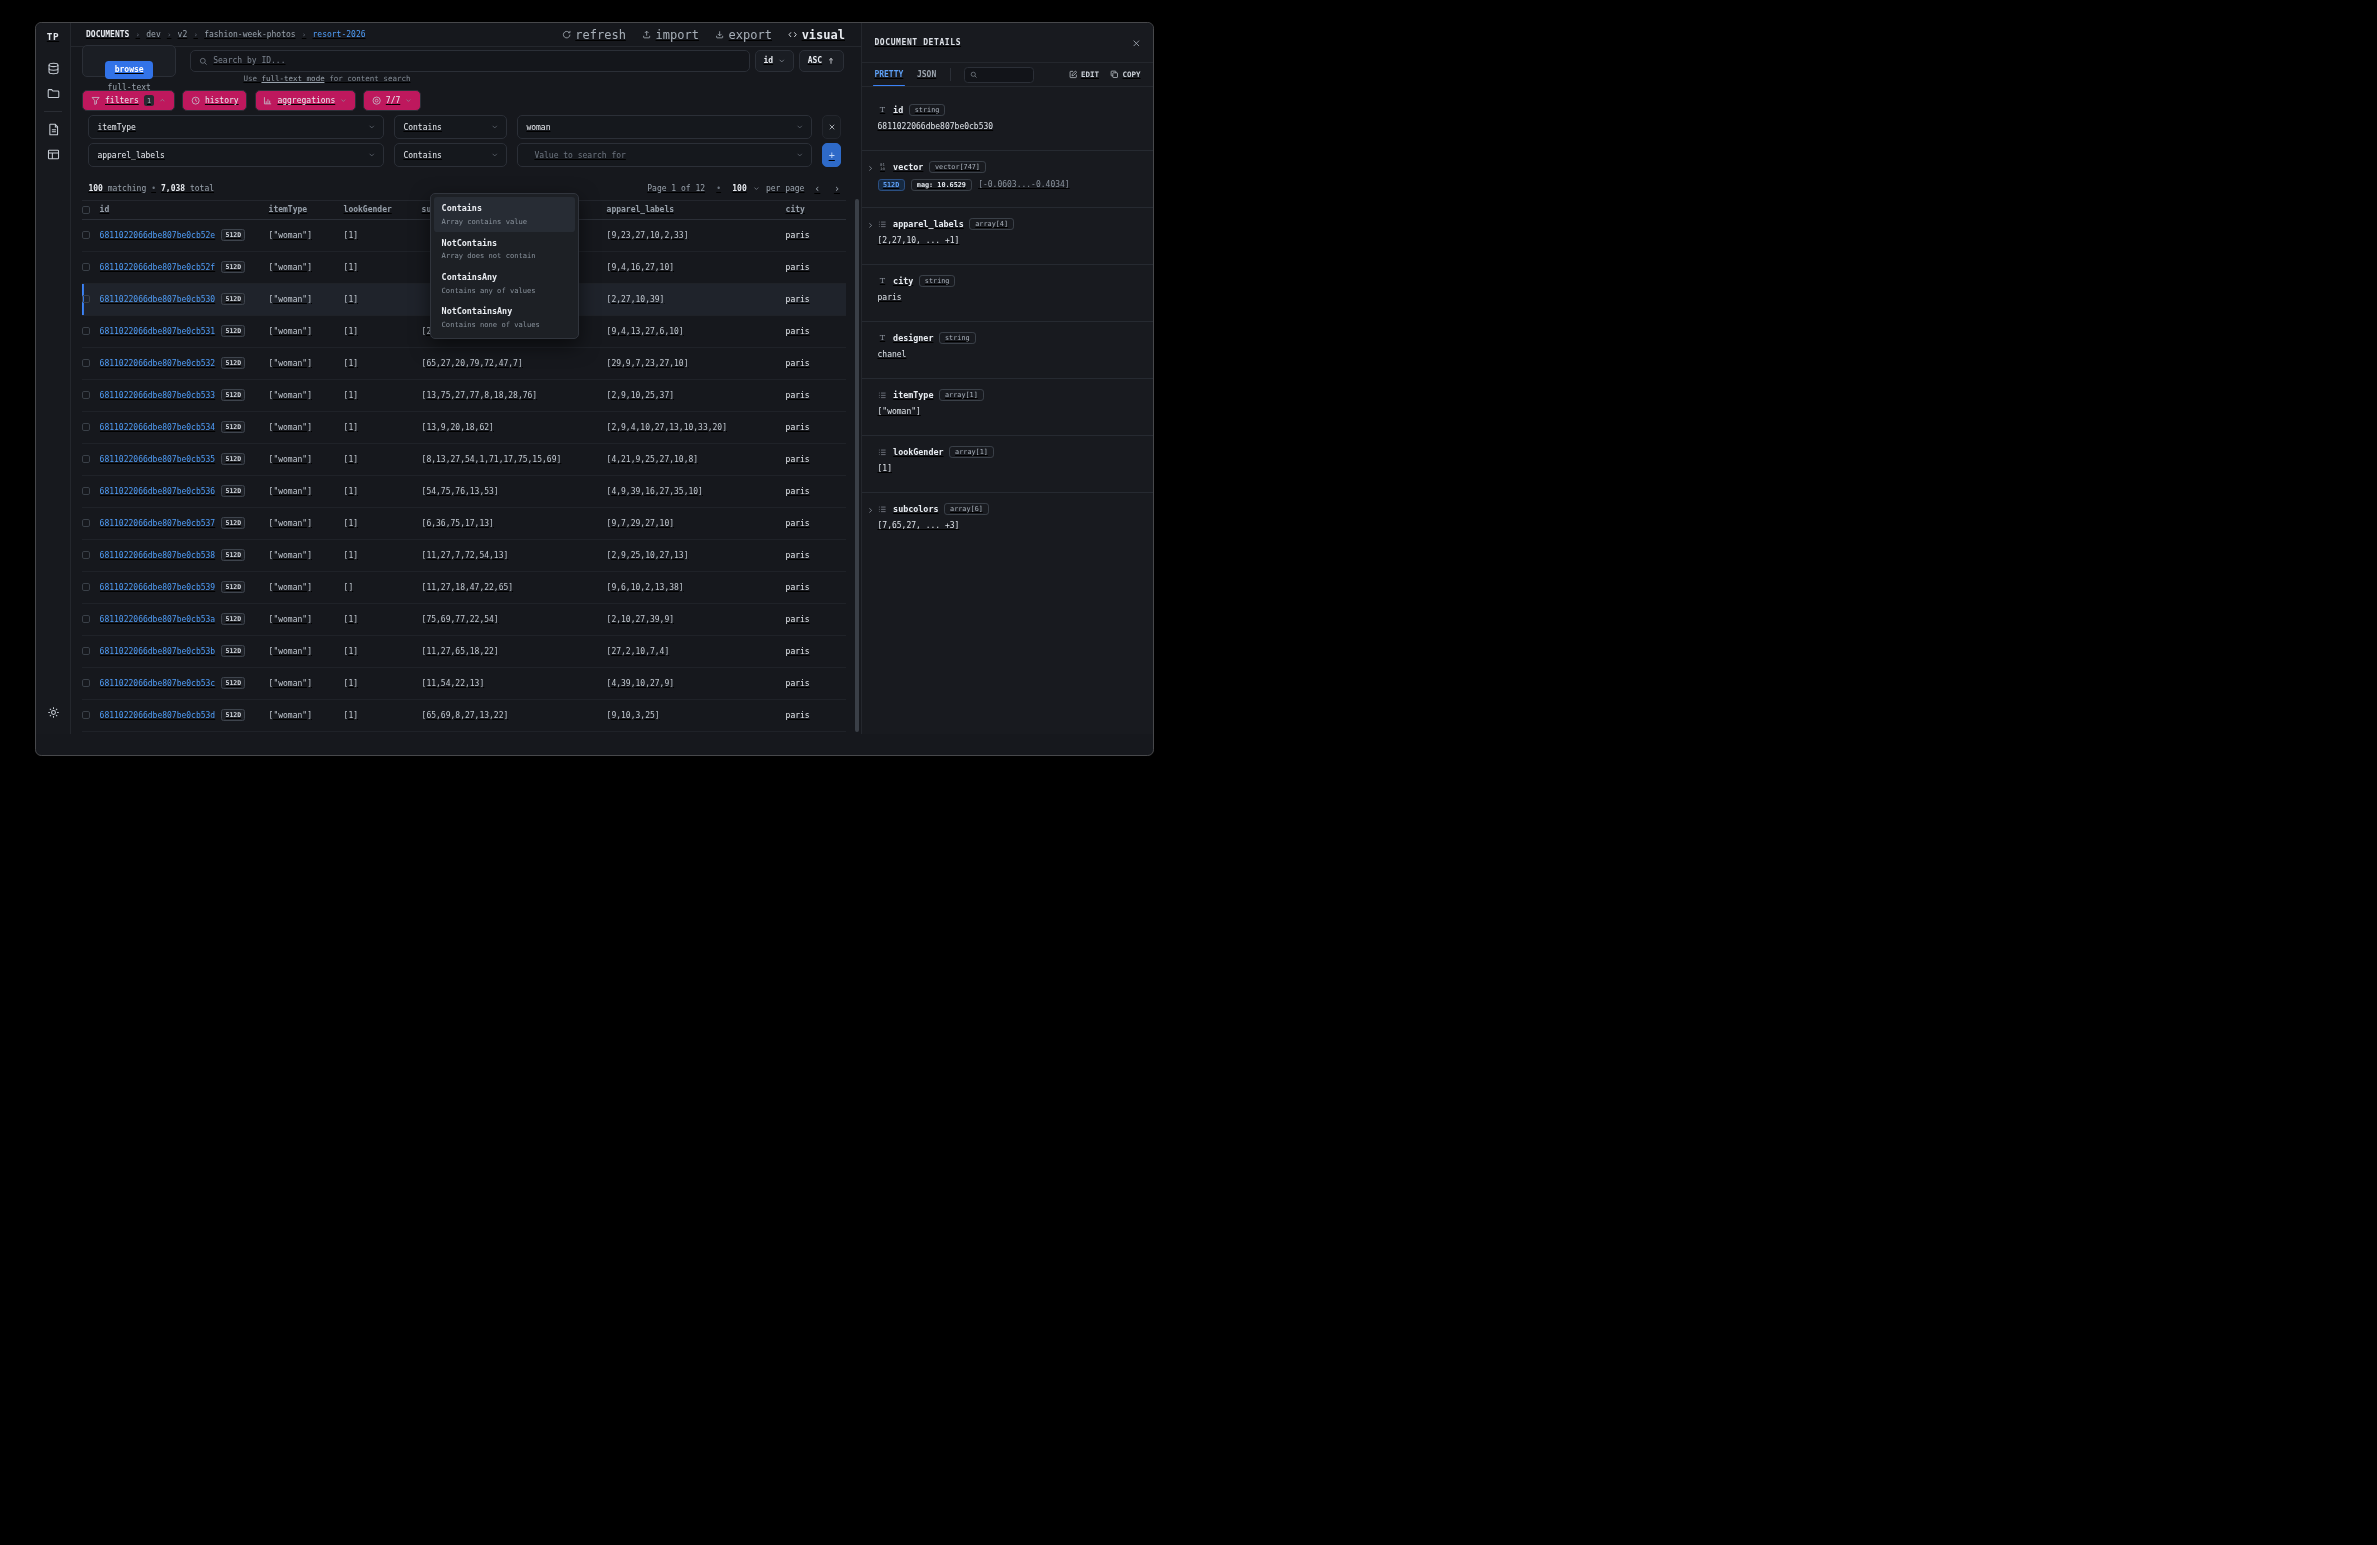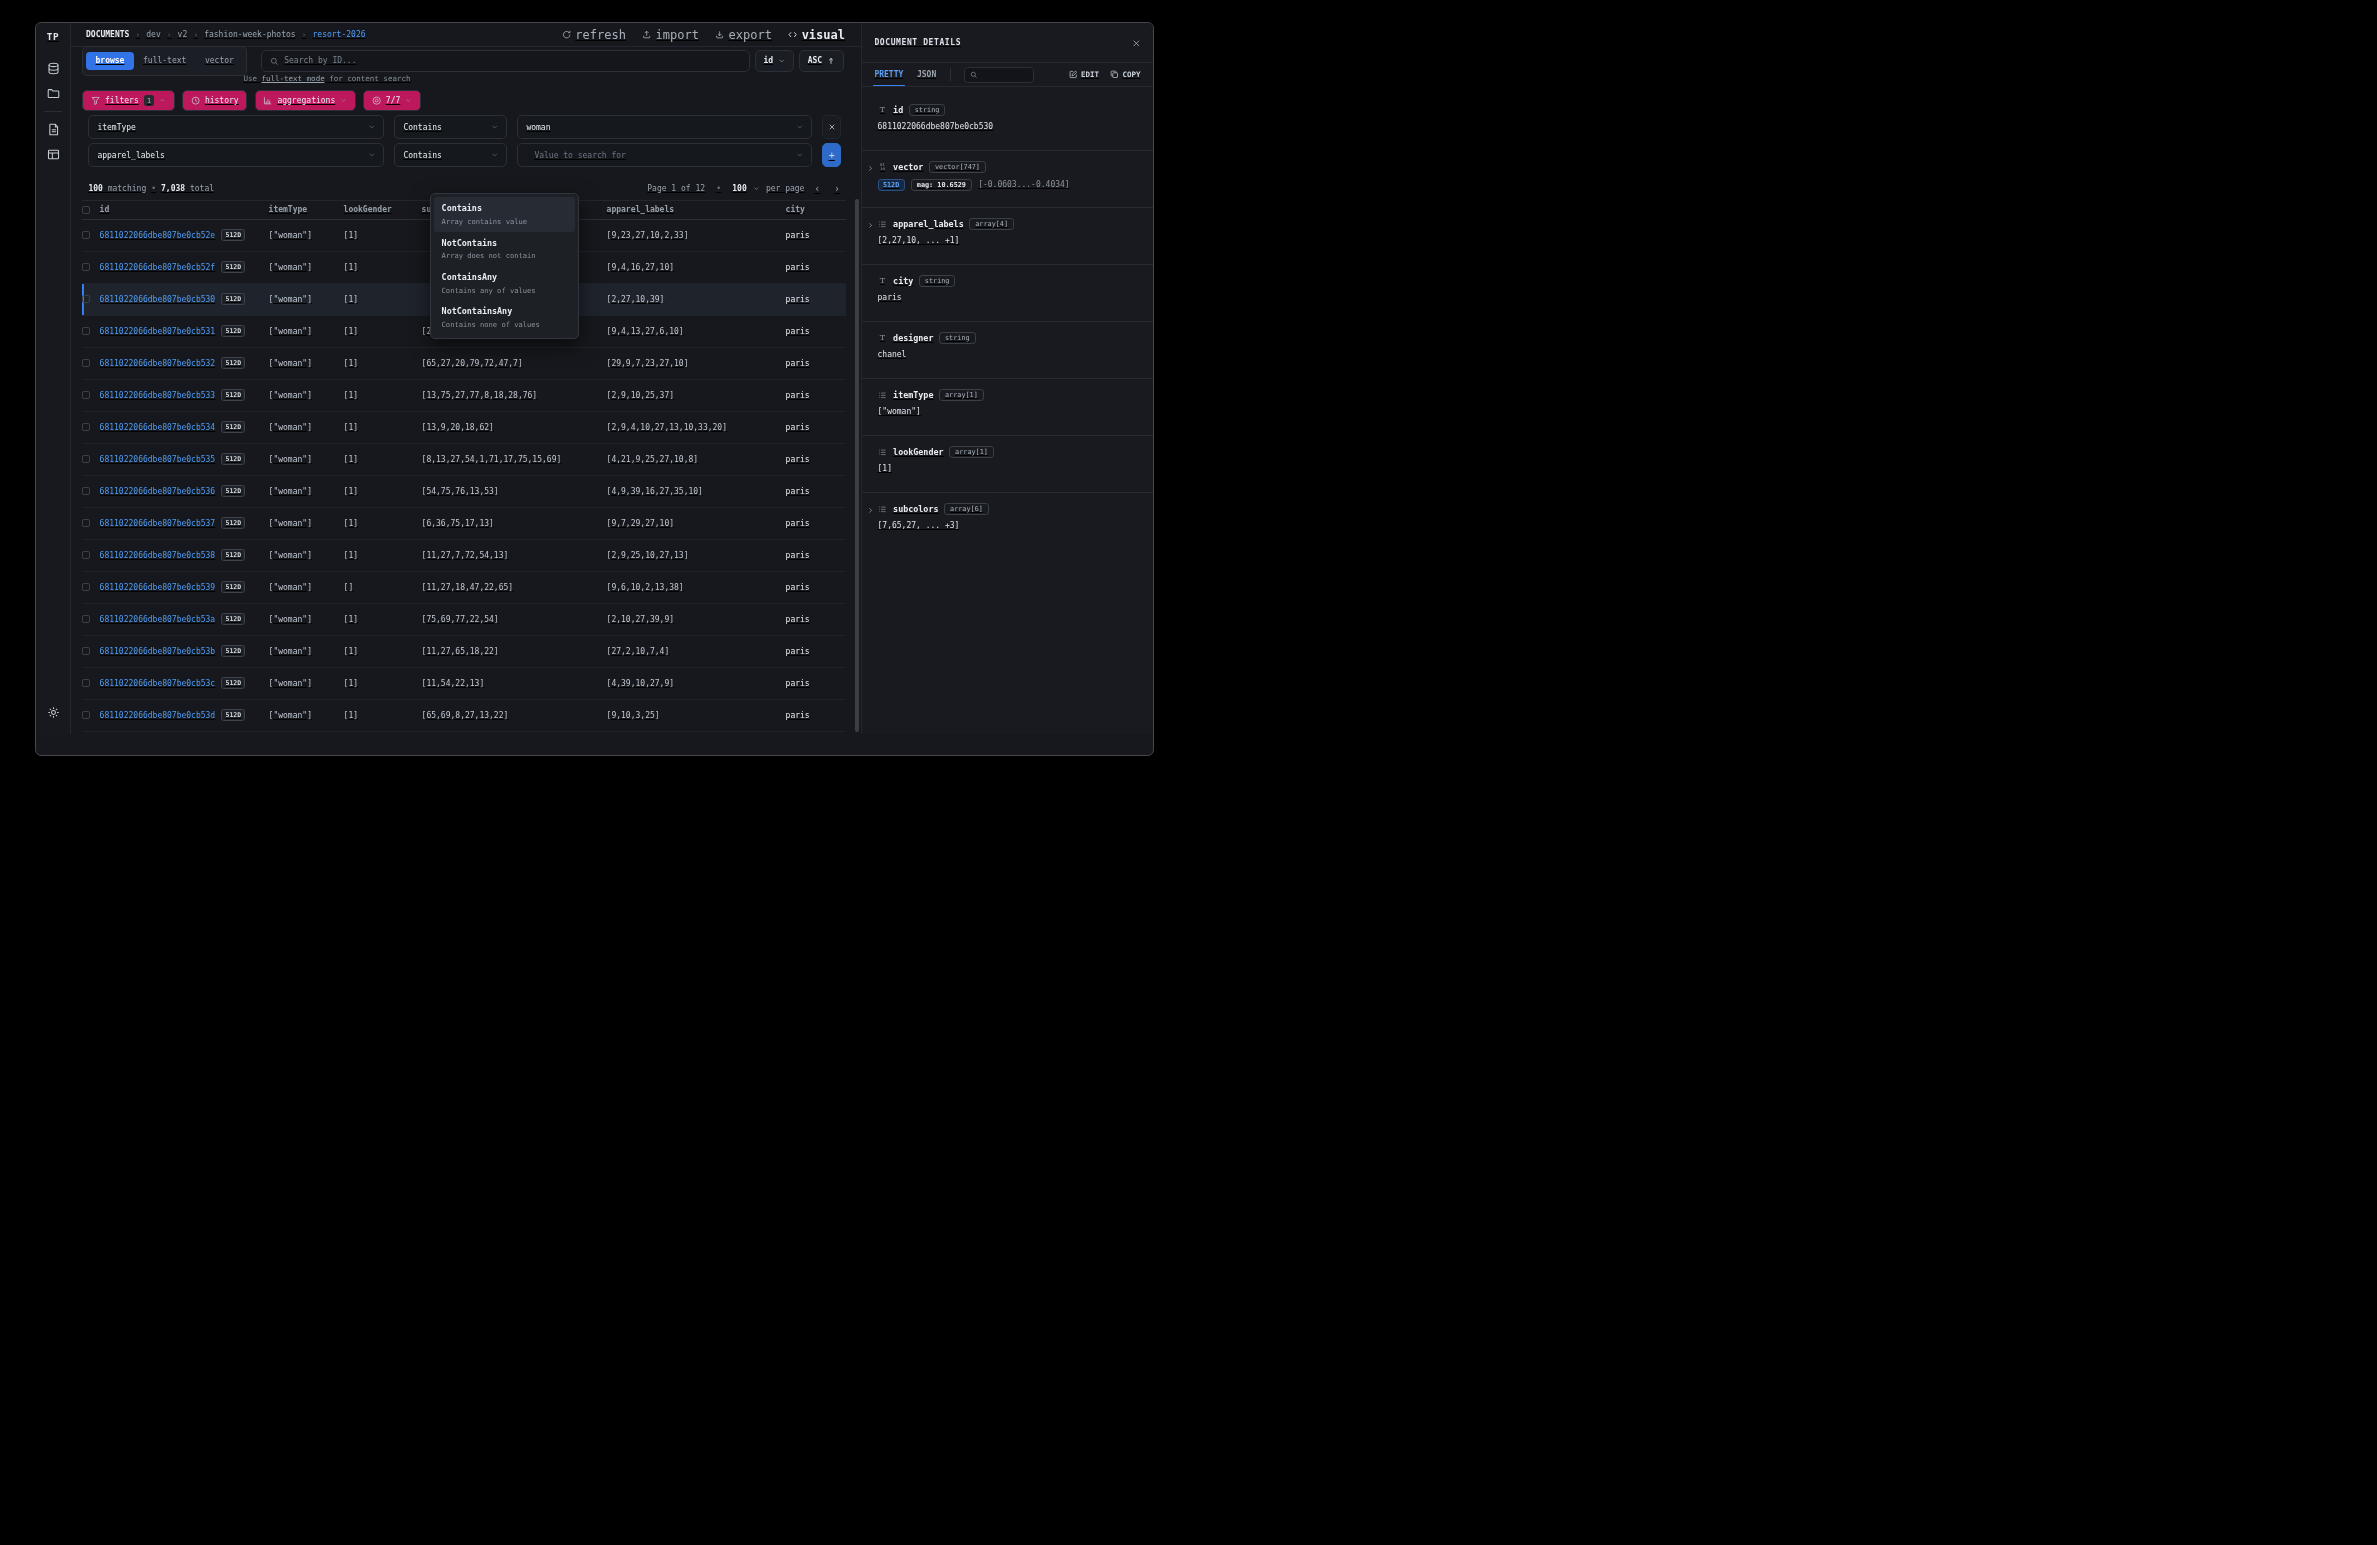--- a/index.html
+++ b/index.html
@@ -41,21 +41,21 @@
   .action-btn { display:flex; align-items:center; gap:4.4px; color:#a7afb8; font-size:12px;
     background:none; border:none; font-family:inherit; cursor:pointer; }
   .action-btn svg { width:9.3px; height:9.3px; }
   .action-btn.emph { color:#e8ebf0; font-weight:bold; }
 
   .content { flex:1; min-height:0; padding:2.5px 17.4px 0; display:flex; flex-direction:column; position:relative; }
 
   
   .controls-row { display:flex; align-items:center; gap:5px; height:22px; margin-left:-6.2px; }
   .mode-tabs { display:flex; align-items:center; background:#1b1e24; border:0.6px solid #2b2f37;
-    border-radius:5px; padding:3px; height:30px; margin-right:9.3px; }
+    border-radius:5px; padding:15px; height:30px; margin-right:9.3px;flex-direction:column; }
   .mode-tab { padding:0 9.3px; height:18px; line-height:18px; border-radius:3.7px; color:#9aa3ad;
     font-size:8px; cursor:pointer; white-space:nowrap; }
   .mode-tab.active { background:#3273e8; color:#fff; font-weight:bold; }
   .search-box { flex:1; height:22px; border:0.6px solid #2b2f37; border-radius:5px; background:#14161b;
     display:flex; align-items:center; gap:5.6px; padding:0 7.5px; color:#7d8590; }
   .search-box svg { width:8.7px; height:8.7px; flex:none; }
   .search-ph { font-size:8px; color:#7d8590; }
   .pill { height:22px; border:0.6px solid #2b2f37; border-radius:5px; background:#1a1d23;
     display:flex; align-items:center; gap:5px; padding:0 7.5px; color:#e8ebf0;
     font-size:8px; font-weight:bold; cursor:pointer; white-space:nowrap; }

